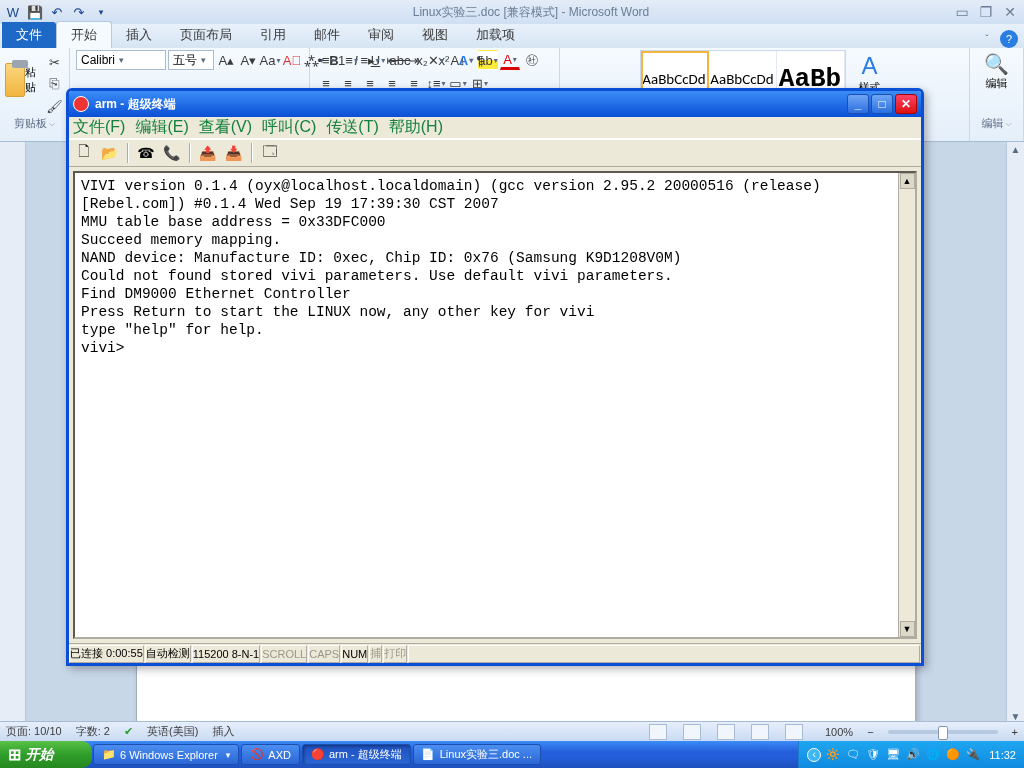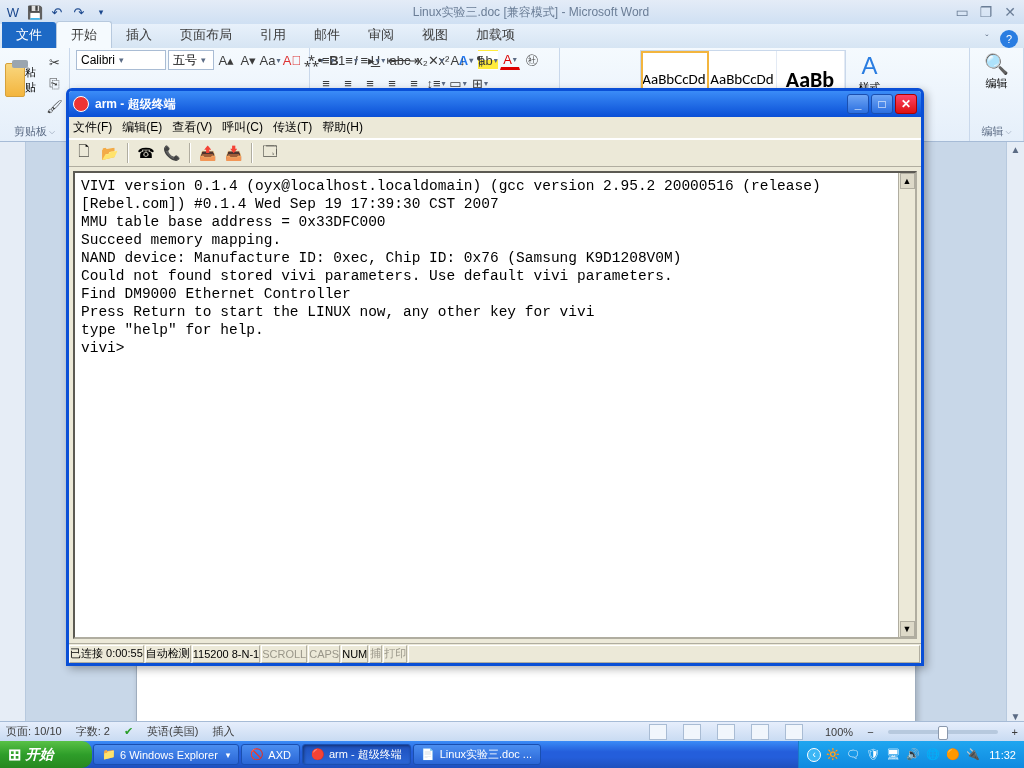--- a/index.html
+++ b/index.html
@@ -17,38 +17,38 @@
 .ribbon-tabs { height: 24px; background: linear-gradient(#e8f1fb,#d6e5f3); display: flex; align-items: flex-end; font-size: 13px; }
 .tab-file { background: #1d69c5; color: #fff; padding: 4px 14px; border-radius: 0 3px 0 0; margin-left: 2px; }
 .tab { padding: 4px 14px; color: #3b3b3b; }
 .tab.active { background: #f5fafe; border: 1px solid #b7c9de; border-bottom: none; border-radius: 3px 3px 0 0; }
 .ribbon-help { margin-left: auto; margin-right: 6px; display: flex; gap: 4px; }
 .help-icon { width: 18px; height: 18px; border-radius: 50%; background: #2a7de1; color: #fff; font-size: 11px; display: flex; align-items: center; justify-content: center; }
 
 
 .ribbon { height: 94px; background: linear-gradient(#f5fafe,#e5effa); border-bottom: 1px solid #a6bbd6; display: flex; font-size: 12px; }
 .rgroup { border-right: 1px solid #c9d8eb; padding: 2px 6px 0 6px; display: flex; flex-direction: column; align-items: center; justify-content: space-between; }
-.rgroup-label { font-size: 11px; color: #5b6b84; padding-bottom: 2px; display: flex; align-items: center; gap: 2px; }
+.rgroup-label { font-size: 11px; color: #5b6b84; padding-bottom: 10px; display: flex; align-items: center; gap: 2px; }
 .rgroup-label::after { content: "⌵"; font-size: 8px; color: #8a98ad; }
 .rgroup-body { display: flex; align-items: flex-start; gap: 4px; }
 
 .paste-big { width: 36px; height: 58px; display: flex; flex-direction: row; align-items: center; justify-content: flex-start; }
 .paste-icon { width: 28px; height: 34px; background: linear-gradient(#f9d77f,#f3b53e); border: 1px solid #d6a13c; border-radius: 2px; position: relative; margin-top: 2px;}
 .paste-icon::before { content:""; position:absolute; top:-4px; left:6px; width:16px; height:8px; background:#9aa5af; border-radius:2px; }
 
 .font-row { display: flex; gap: 2px; align-items: center; margin-bottom: 3px; }
 .fbox { height: 20px; border: 1px solid #a9bcd4; background: #fff; display: inline-flex; align-items: center; padding: 0 4px; font-size: 12px; }
 .fbox.dd::after { content: "▾"; margin-left: 4px; color: #5b6b84; font-size: 9px; }
 .ico { width: 20px; height: 20px; display: inline-flex; align-items: center; justify-content: center; font-size: 13px; color: #3b3b3b; border: 1px solid transparent; }
 .ico.dd::after { content: "▾"; font-size: 8px; margin-left: 1px; color: #5b6b84; }
 
 .style-gallery { display: flex; border: 1px solid #c9d8eb; background: #fff; height: 58px; }
 .style-item { width: 68px; border-right: 1px solid #e3eaf4; display: flex; flex-direction: column; align-items: center; justify-content: center; font-size: 10px; }
 .style-preview { font-family: "Calibri"; font-size: 15px; }
-.style-preview.big { font-size: 22px; font-weight: bold; }
+.style-preview.big { font-size: 26px; font-weight: bold; font-family: Liberation Mono, monospace; }
 .style-item.sel { outline: 2px solid #f3b53e; outline-offset: -2px; }
 
 .big-btn { width: 40px; height: 58px; display: flex; flex-direction: column; align-items: center; justify-content: flex-start; font-size: 11px; }
 .big-btn svg, .big-btn .bigicon { margin-top: 2px; }
 
 
 .doc-area { position: absolute; left: 0; right: 0; top: 142px; bottom: 44px; background: #c8d7e8; display: flex; }
 .ruler-v { width: 26px; background: #e6edf6; border-right: 1px solid #b7c9de; }
 .doc-scroll { flex: 1; position: relative; overflow: hidden; background:#c8d7e8;}
 .page { position: absolute; left: 110px; top: -30px; width: 780px; height: 1000px; background: #fff; border: 1px solid #9fadbe; box-shadow: 2px 2px 6px rgba(0,0,0,.2); }
@@ -63,21 +63,21 @@
 .view-btn { width:18px; height:16px; border:1px solid #a9bcd4; background:#f1f6fc; display:inline-block; margin-left:2px;}
 
 
 .ht-window { position: absolute; left: 66px; top: 88px; width: 858px; height: 578px; border: 3px solid #0a4fd6; border-radius: 6px 6px 0 0; box-shadow: 3px 3px 8px rgba(0,0,0,.3); background: #ece9d8; display: flex; flex-direction: column; }
 .ht-title { height: 26px; background: linear-gradient(#3b8cf7,#0a4fd6); display: flex; align-items: center; padding: 0 4px; color: #fff; font-size: 12px; font-weight: bold; border-radius: 3px 3px 0 0;}
 .ht-title-icon { width: 16px; height: 16px; background: #e33; border-radius: 50%; margin-right: 6px; border: 1px solid #fff; }
 .ht-title .sp { flex: 1; }
 .ht-wbtn { width: 22px; height: 20px; margin-left: 2px; background: linear-gradient(#6fa6f5,#2b6fe0); border: 1px solid #1a4fb0; border-radius: 3px; display: flex; align-items: center; justify-content: center; font-size: 12px; color: #fff;}
 .ht-wbtn.close { background: linear-gradient(#f46,#d11); border-color: #a00;}
 
-.ht-menu { height: 22px; background: #ece9d8; border-bottom: 1px solid #fff; display: flex; align-items: center; font-size: 12px; padding-left: 4px; gap: 10px; color: #000000; }
+.ht-menu { height: 22px; background: #ece9d8; border-bottom: 1px solid #fff; display: flex; align-items: center; font-size: 16px; padding-left: 4px; gap: 10px; color: #15803d; }
 
 .ht-toolbar { height: 28px; background: #ece9d8; border-top: 1px solid #fff; border-bottom: 1px solid #b0ada0; display: flex; align-items: center; padding-left: 4px; gap: 4px; }
 .ht-tbtn { width: 22px; height: 22px; display: inline-flex; align-items: center; justify-content: center; font-size: 14px; }
 .ht-sep { width: 2px; height: 20px; border-left: 1px solid #b0ada0; border-right: 1px solid #fff; margin: 0 2px; }
 
 .ht-client { flex: 1; background: #ece9d8; padding: 4px; display: flex; }
 .ht-term-wrap { flex: 1; border: 2px inset #b0ada0; background: #fff; display: flex; }
 .ht-term { flex: 1; padding: 4px 6px; font-family: "Fixedsys", "Courier New", monospace; font-size: 14.5px; line-height: 18px; white-space: pre-wrap; color: #000; overflow: hidden; }
 .ht-vscroll { width: 17px; background: #ece9d8; border-left: 1px solid #b0ada0; display:flex; flex-direction:column; justify-content:space-between; align-items:center;}
 .ht-vscroll .arrow { width:15px; height:16px; background:#ddd9c8; border:1px solid #b0ada0; font-size:9px; display:flex; align-items:center; justify-content:center;}

